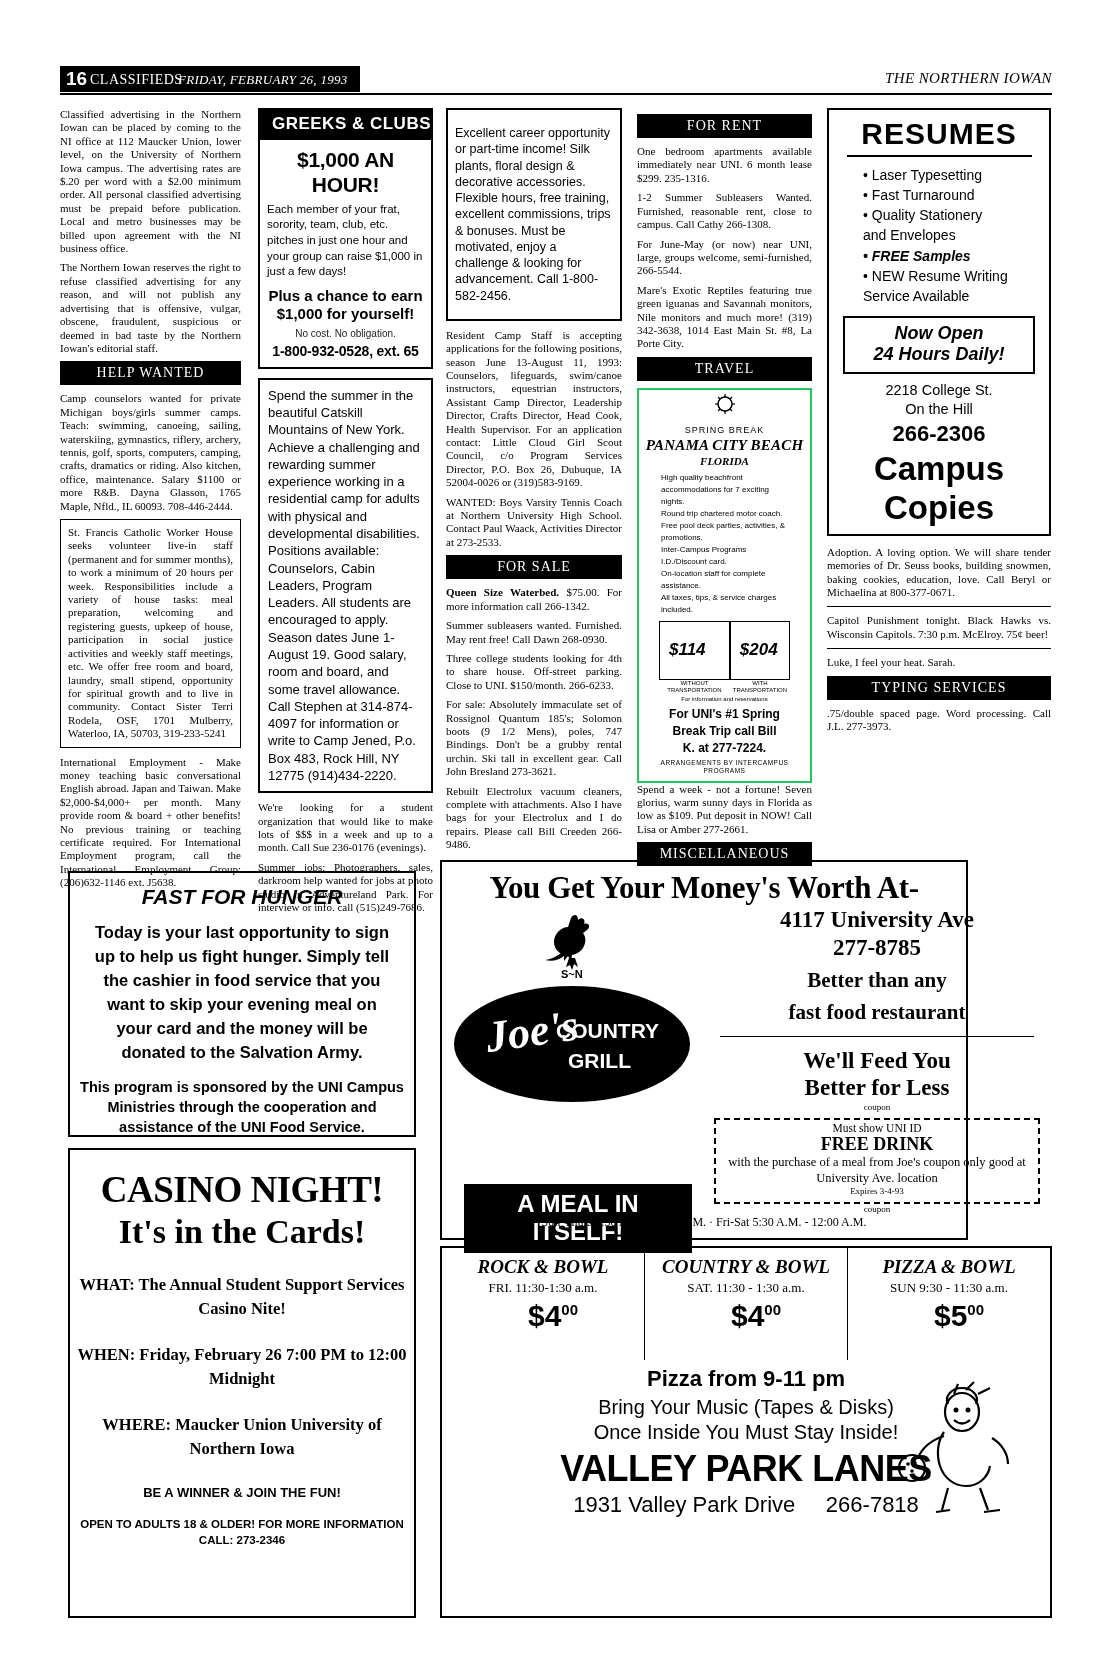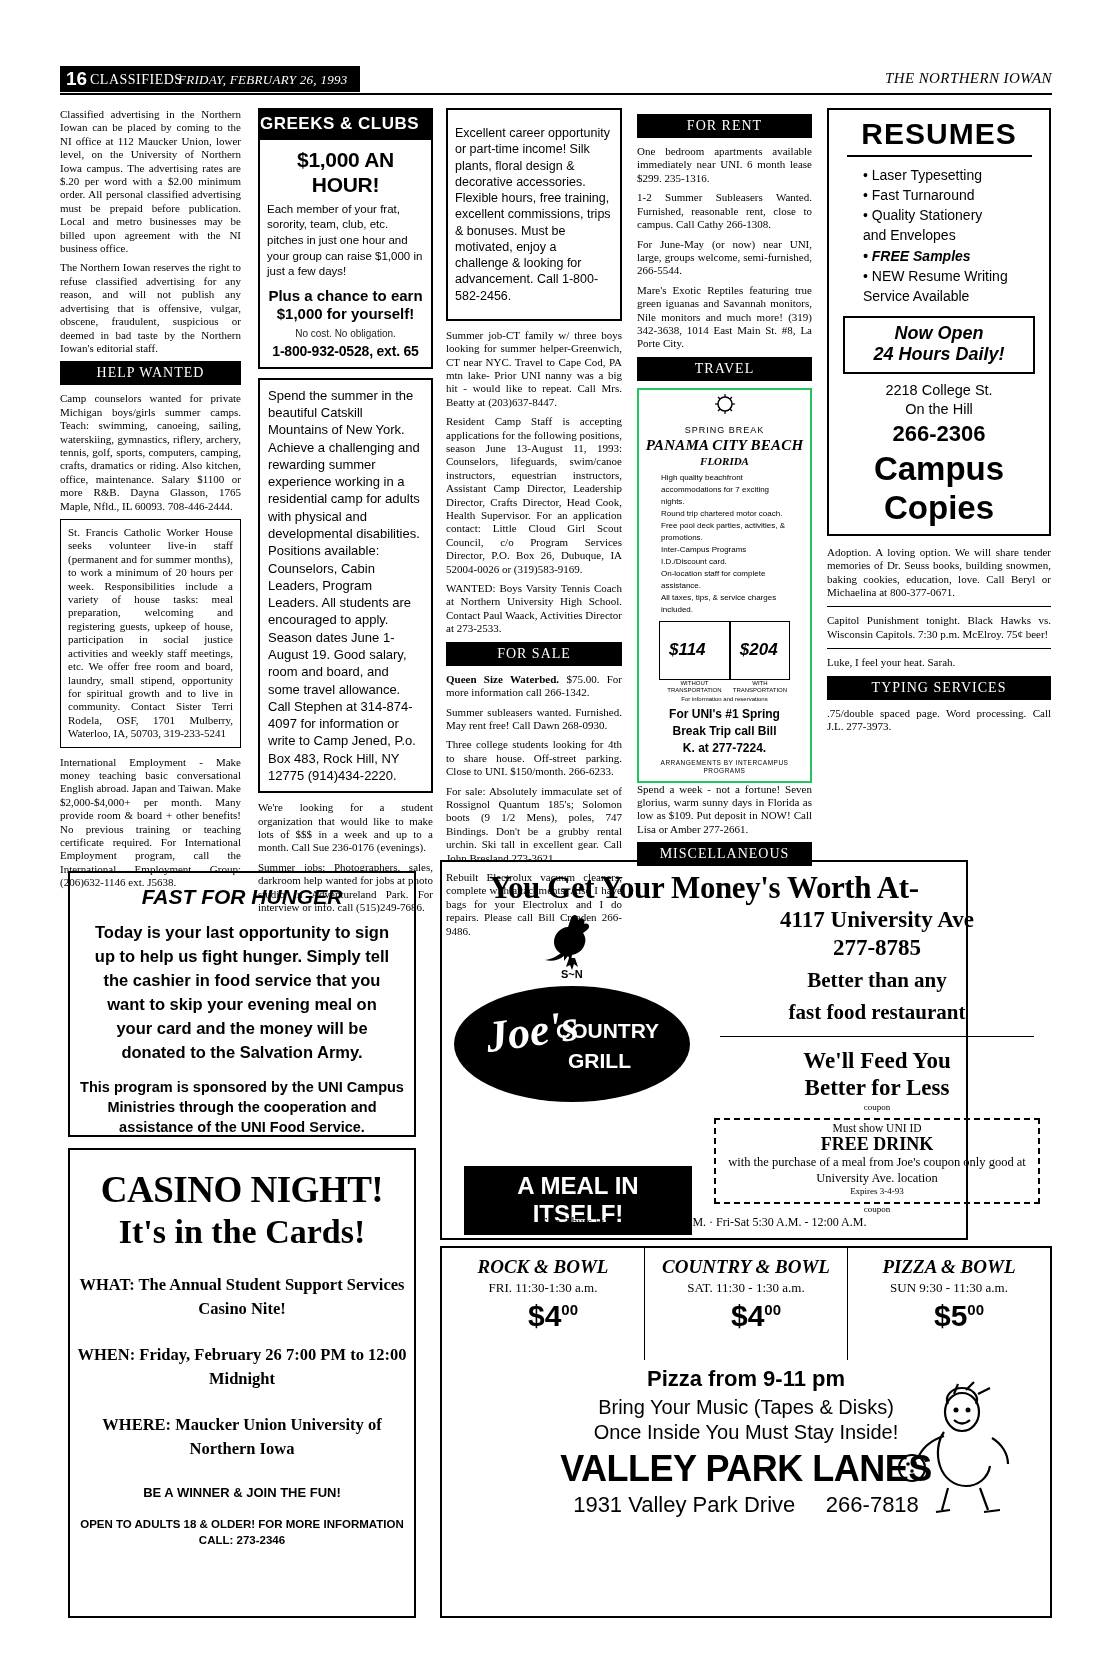--- a/index.html
+++ b/index.html
@@ -39,21 +39,21 @@
     background:#000; color:#fff; text-align:center;
     font-family:"Liberation Serif",serif; font-size:14px; letter-spacing:1px;
     padding:3px 0 4px 0; margin:6px 0 7px 0;
   }
 
   
   .boxad { border:1px solid #000; padding:6px 7px; margin:0 0 8px 0; }
 
   
   .greeks { border:2px solid #000; padding:0; margin-bottom:9px; }
-  .greeks-hdr { background:#000; color:#fff; text-align:left; font-family:"Liberation Sans",sans-serif; font-weight:bold; font-size:17px; letter-spacing:.5px; padding:4px 0 5px; }
+  .greeks-hdr { background:#000; color:#fff; text-align:right; font-family:"Liberation Sans",sans-serif; font-weight:bold; font-size:17px; letter-spacing:.5px; padding:4px 0 5px; }
   .greeks-body { padding:5px 7px 7px; font-family:"Liberation Sans",sans-serif; }
   .g-head { font-size:21px; font-weight:bold; text-align:center; margin:2px 0 4px; letter-spacing:-.3px; }
   .g-txt { font-size:11.5px; line-height:1.35; text-align:left; }
   .g-sub { font-size:15px; font-weight:bold; text-align:center; line-height:1.2; margin:7px 0 5px; }
   .g-fine { font-size:10px; text-align:center; color:#222; margin:3px 0 3px; }
   .g-phone { font-size:14px; font-weight:bold; text-align:center; letter-spacing:-.2px; }
 
   
   .catskill { border:2px solid #000; padding:7px 8px; font-family:"Liberation Sans",sans-serif; font-size:13px; line-height:1.33; text-align:left; margin-bottom:8px; }
 
@@ -103,21 +103,21 @@
   .joes-right { position:absolute; left:264px; top:44px; width:342px; text-align:center; }
   .jr-1 { font-family:"Liberation Serif",serif; font-weight:bold; font-size:23px; line-height:1.2; }
   .jr-2 { font-family:"Liberation Serif",serif; font-weight:bold; font-size:21px; line-height:1.25; margin-top:6px; }
   .jr-rule { height:1px; background:#000; margin:10px 14px; }
   .jr-3 { font-family:"Liberation Serif",serif; font-weight:bold; font-size:23px; line-height:1.2; }
   .coupon { border:2px dashed #000; margin:6px 8px 0; padding:2px 6px 6px; }
   .cp-tiny { font-family:"Liberation Serif",serif; font-size:9px; }
   .cp-must { font-family:"Liberation Serif",serif; font-size:11.5px; }
   .cp-free { font-family:"Liberation Serif",serif; font-weight:bold; font-size:18px; }
   .cp-txt { font-family:"Liberation Serif",serif; font-size:12.5px; line-height:1.25; }
-  .meal { position:absolute; left:16px; top:256px; width:228px; background:#000; color:#fff; text-align:center; font-family:"Liberation Sans",sans-serif; font-weight:bold; font-size:24px; line-height:1.15; padding:6px 0 8px; }
+  .meal { position:absolute; left:16px; top:274px; width:228px; background:#000; color:#fff; text-align:center; font-family:"Liberation Sans",sans-serif; font-weight:bold; font-size:24px; line-height:1.15; padding:6px 0 8px; }
   .joes-hours { position:absolute; left:0; bottom:8px; width:100%; text-align:center; font-family:"Liberation Serif",serif; font-size:12px; }
 
   
   .valley { position:absolute; left:440px; top:1246px; width:612px; height:372px; border:2px solid #000; }
   .v-top { display:flex; height:112px; }
   .v-cell { flex:1; text-align:center; padding-top:8px; position:relative; }
   .v-cell + .v-cell { border-left:1px solid #000; }
   .v-name { font-family:"Liberation Serif",serif; font-weight:bold; font-style:italic; font-size:19px; }
   .v-time { font-family:"Liberation Serif",serif; font-size:13px; margin-top:2px; }
   .v-price { font-family:"Liberation Sans",sans-serif; font-weight:bold; font-size:30px; margin-top:3px;padding-left:20px; }
@@ -168,21 +168,20 @@
     </div>
 
     <div class="catskill">Spend the summer in the beautiful Catskill Mountains of New York. Achieve a challenging and rewarding summer experience working in a residential camp for adults with physical and developmental disabilities. Positions available: Counselors, Cabin Leaders, Program Leaders. All students are encouraged to apply. Season dates June 1-August 19. Good salary, room and board, and some travel allowance. Call Stephen at 314-874-4097 for information or write to Camp Jened, P.o. Box 483, Rock Hill, NY 12775 (914)434-2220.</div>
 
     <p class="cl">We're looking for a student organization that would like to make lots of $$$ in a week and up to a month. Call Sue 236-0176 (evenings).</p>
     <p class="cl">Summer jobs: Photographers, sales, darkroom help wanted for jobs at photo studio in Adventureland Park. For interview or info. call (515)249-7686.</p>
   </div>
 
   <div class="col c3">
     <div class="career">Excellent career opportunity or part-time income! Silk plants, floral design &amp; decorative accessories. Flexible hours, free training, excellent commissions, trips &amp; bonuses. Must be motivated, enjoy a challenge &amp; looking for advancement. Call 1-800-582-2456.</div>
-    <p class="cl">Summer job-CT family w/ three boys looking for summer helper-Greenwich, CT near NYC. Travel to Cape Cod, PA mtn lake- Prior UNI nanny was a big hit - would like to repeat. Call Mrs. Beatty at (203)637-8447.</p>
     <p class="cl">Resident Camp Staff is accepting applications for the following positions, season June 13-August 11, 1993: Counselors, lifeguards, swim/canoe instructors, equestrian instructors, Assistant Camp Director, Leadership Director, Crafts Director, Head Cook, Health Supervisor. For an application contact: Little Cloud Girl Scout Council, c/o Program Services Director, P.O. Box 26, Dubuque, IA 52004-0026 or (319)583-9169.</p>
     <p class="cl">WANTED: Boys Varsity Tennis Coach at Northern University High School. Contact Paul Waack, Activities Director at 273-2533.</p>
     <div class="sechdr">FOR SALE</div>
     <p class="cl"><b class="bld">Queen Size Waterbed.</b><span> $75.00. For more information call 266-1342.</span></p>
     <p class="cl">Summer subleasers wanted. Furnished. May rent free! Call Dawn 268-0930.</p>
     <p class="cl">Three college students looking for 4th to share house. Off-street parking. Close to UNI. $150/month. 266-6233.</p>
     <p class="cl">For sale: Absolutely immaculate set of Rossignol Quantum 185's; Solomon boots (9 1/2 Mens), poles, 747 Bindings. Don't be a grubby rental urchin. Ski tall in excellent gear. Call John Bresland 273-3621.</p>
     <p class="cl">Rebuilt Electrolux vacuum cleaners, complete with attachments. Also I have bags for your Electrolux and I do repairs. Please call Bill Creeden 266-9486.</p>
   </div>
 

